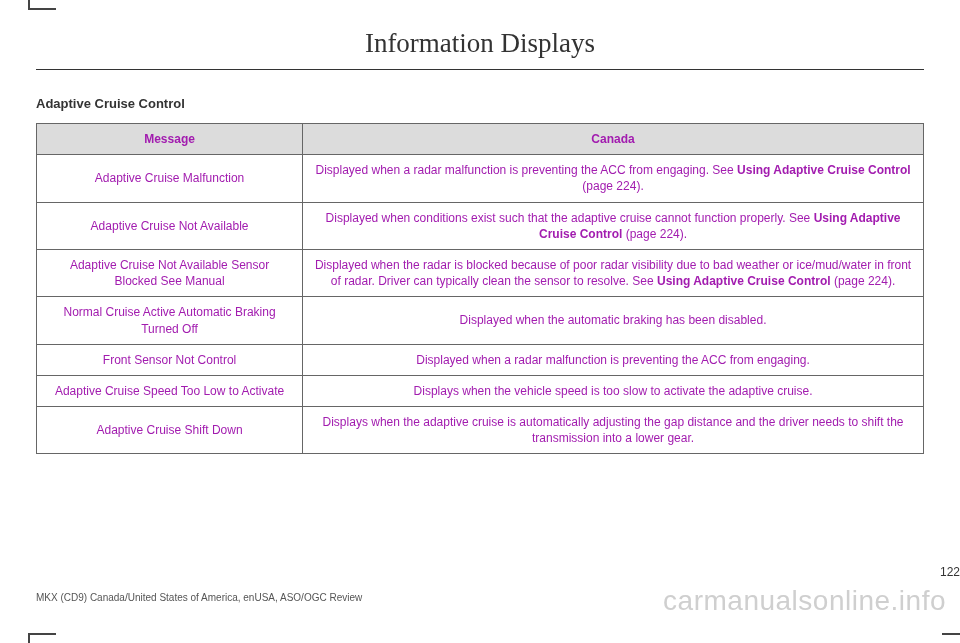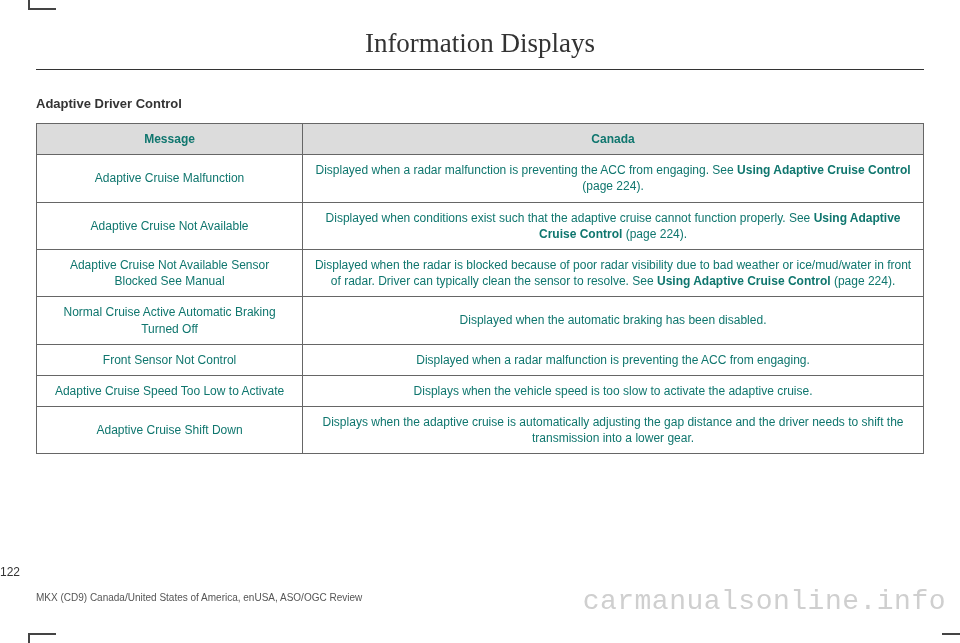--- a/index.html
+++ b/index.html
@@ -33,74 +33,74 @@
     .subheading {
       font-weight: bold;
       font-size: 13px;
       color: #333;
       margin-bottom: 12px;
     }
     table {
       width: 100%;
       border-collapse: collapse;
       font-size: 12px;
-      color: #0f766e;
+      color: #a21caf;
     }
     th, td {
       border: 1px solid #666;
       padding: 7px 10px;
       text-align: center;
       vertical-align: middle;
       line-height: 1.35;
     }
     th {
       background: #dcdcdc;
       font-weight: bold;
       font-size: 12px;
     }
     col.msg { width: 30%; }
     col.act { width: 70%; }
     .b { font-weight: bold; }
     .page-num {
       position: absolute;
       bottom: 64px;
       left: 0; right: 0;
-      text-align: left;
+      text-align: right;
       font-size: 12px;
       color: #333;
     }
     .fineprint {
       position: absolute;
       bottom: 40px;
       left: 36px;
       font-size: 10px;
       color: #555;
     }
     .watermark {
       position: absolute;
       right: 14px;
       bottom: 26px;
-      font-family: Liberation Mono, monospace;
+      font-family: Liberation Sans, sans-serif;
       font-size: 28px;
       color: #cfcfcf;
       letter-spacing: 0.5px;
       user-select: none;
       pointer-events: none;
     }
   </style>
 </head>
 <body>
 
 <div class="crop-tl"></div>
 <div class="crop-bl"></div>
 <div class="crop-br"></div>
 
 <div class="page">
   <div class="chapter">Information Displays</div>
-  <div class="subheading">Adaptive Driver Control</div>
+  <div class="subheading">Adaptive Cruise Control</div>
 
   <table>
     <colgroup>
         <col class="msg">
         <col class="act">
       </colgroup>
     <thead>
       <tr>
         <th>Message</th>
         <th>Canada</th>

